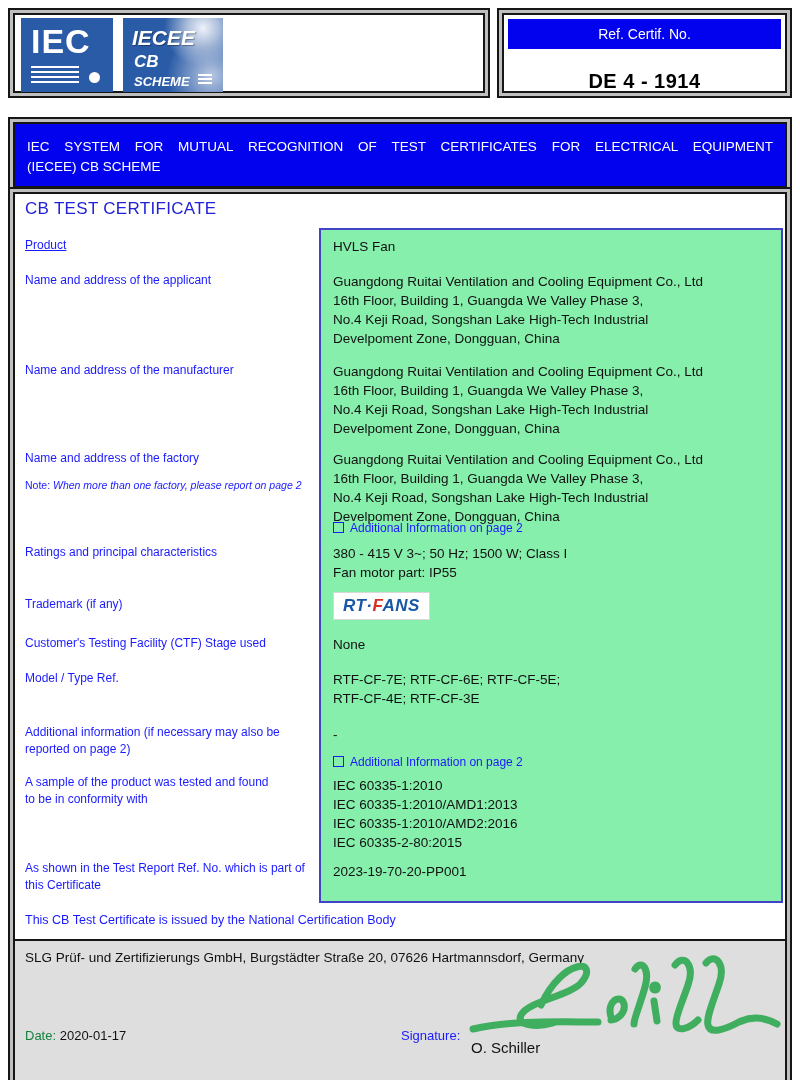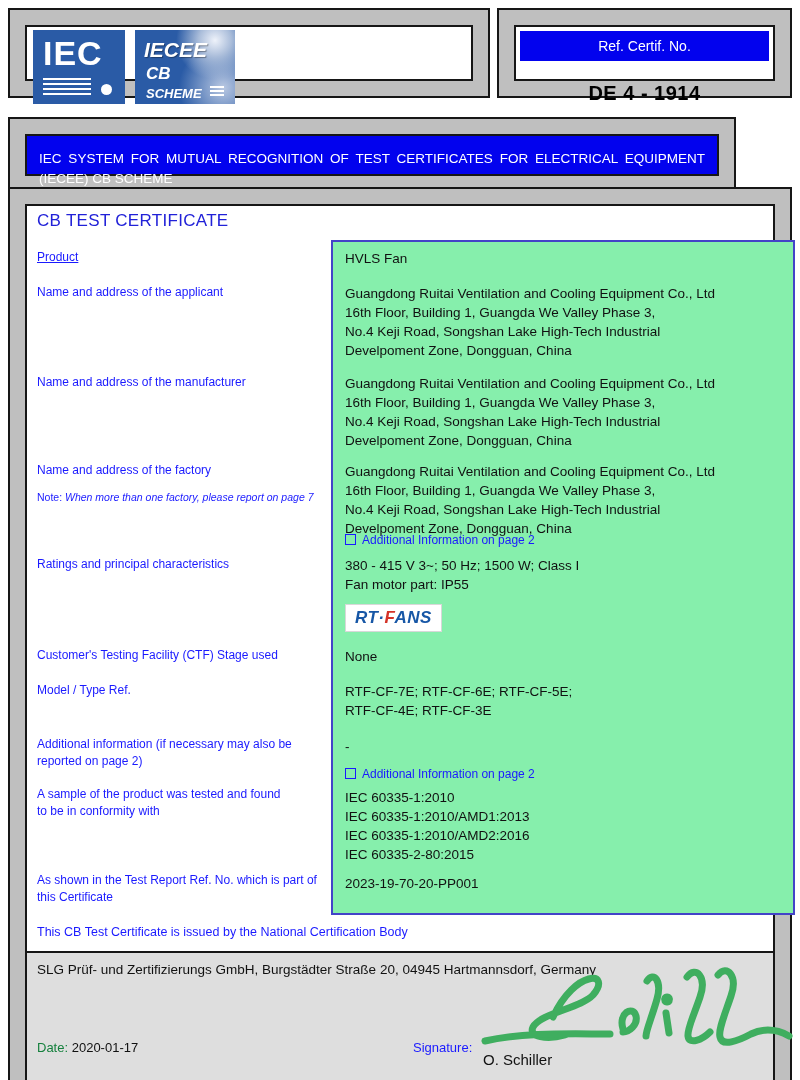--- a/index.html
+++ b/index.html
@@ -1,21 +1,21 @@
 <!DOCTYPE html>
 <html><head>
 <meta charset="utf-8">
 <style>
   * { margin:0; padding:0; box-sizing:border-box; }
   html,body { background:#fff; }
   body { width:800px; height:1080px; font-family:"Liberation Sans", sans-serif; position:relative; }
   .page { position:relative; width:800px; height:1080px; background:#fff; overflow:hidden; }
 
   
-  .frame { position:absolute; border:2px solid #161616; background:#bfbfbf; padding:15px; }
+  .frame { position:absolute; border:2px solid #161616; background:#bfbfbf; padding:3px; }
   .frame-in { position:relative; width:100%; height:100%; border:2px solid #161616; background:#fff; }
   .frame-in.blue { background:#0202ee; }
 
   
   .logo-iec { position:absolute; left:6px; top:3px; width:92px; height:74px; background:#2a5ba6; color:#fff; }
   .logo-iec .iec-text { font-size:34px; font-weight:600; letter-spacing:1px; margin:4px 0 0 10px; }
   .iec-lines { position:absolute; left:10px; bottom:9px; }
   .iec-lines i { display:block; width:48px; height:2.5px; background:#fff; margin-top:2.5px; }
   .iec-dot { position:absolute; right:13px; bottom:9px; width:11px; height:11px; border-radius:50%; background:#fff; }
   .logo-iecee { position:absolute; left:108px; top:3px; width:100px; height:74px; background:#2a5ba6; color:#fff; overflow:hidden;
@@ -85,42 +85,43 @@
     </div>
   </div>
 
   <div class="frame" style="left:497px; top:8px; width:295px; height:90px;">
     <div class="frame-in">
       <div class="ref-bar">Ref. Certif. No.</div>
       <div class="ref-val">DE 4 - 1914</div>
     </div>
   </div>
 
-  <div class="frame" style="left:8px; top:117px; width:728px; height:76px;">
+  <div class="frame" style="left:8px; top:117px; width:784px; height:76px;">
     <div class="frame-in blue">
       <div class="banner-txt">
         <div class="banner-l1">IEC SYSTEM FOR MUTUAL RECOGNITION OF TEST CERTIFICATES FOR ELECTRICAL EQUIPMENT</div>
         <div>(IECEE) CB SCHEME</div>
       </div>
     </div>
   </div>
 
   <div class="frame" style="left:8px; top:187px; width:784px; height:968px;">
     <div class="frame-in">
 
       <div class="title">CB TEST CERTIFICATE</div>
 
       <div class="lbl" style="top:43px;text-decoration:underline;">Product</div>
       <div class="lbl" style="top:78px;">Name and address of the applicant</div>
       <div class="lbl" style="top:168px;">Name and address of the manufacturer</div>
       <div class="lbl" style="top:256px;">Name and address of the factory</div>
       <div class="note" style="top:285px;">
-        <span>Note: </span><em>When more than one factory, please report on page 7</em>
+        <span>Note: </span><em>When more than one factory, please report on page 2</em>
       </div>
       <div class="lbl" style="top:350px;">Ratings and principal characteristics</div>
+      <div class="lbl" style="top:402px;">Trademark (if any)</div>
       <div class="lbl" style="top:441px;">Customer's Testing Facility (CTF) Stage used</div>
       <div class="lbl" style="top:476px;">Model / Type Ref.</div>
       <div class="lbl" style="top:530px;">Additional information (if necessary may also be
 reported on page 2)</div>
       <div class="lbl" style="top:580px;">A sample of the product was tested and found
 to be in conformity with</div>
       <div class="lbl" style="top:666px;">As shown in the Test Report Ref. No. which is part of
 this Certificate</div>
 
       <div class="valbox">
@@ -155,21 +156,21 @@
         <div class="val" style="top:546px;">IEC 60335-1:2010
 IEC 60335-1:2010/AMD1:2013
 IEC 60335-1:2010/AMD2:2016
 IEC 60335-2-80:2015</div>
         <div class="val" style="top:632px;">2023-19-70-20-PP001</div>
       </div>
 
       <div class="issued">This CB Test Certificate is issued by the National Certification Body</div>
 
       <div class="graysec">
-        <div class="issuer">SLG Prüf- und Zertifizierungs GmbH, Burgstädter Straße 20, 04945 Hartmannsdorf, Germany</div>
+        <div class="issuer">SLG Prüf- und Zertifizierungs GmbH, Burgstädter Straße 20, 07626 Hartmannsdorf, Germany</div>
         <div class="dateline">
           <span class="b">Date:</span>
           <span class="v">2020-01-17</span>
         </div>
         <div class="sigline">Signature:</div>
         <svg class="sigsvg" viewBox="0 0 320 96">
           <g fill="none" stroke="#3fae5f" stroke-width="7" stroke-linecap="round" stroke-linejoin="round">
             <path d="M78,62 C100,14 138,16 118,40 C106,53 66,58 58,72 C53,82 72,85 90,80"></path>
             <path d="M10,86 C50,77 95,79 135,79"></path>
             <path d="M148,74 C143,58 158,50 161,61 C163,70 154,77 148,77"></path>

